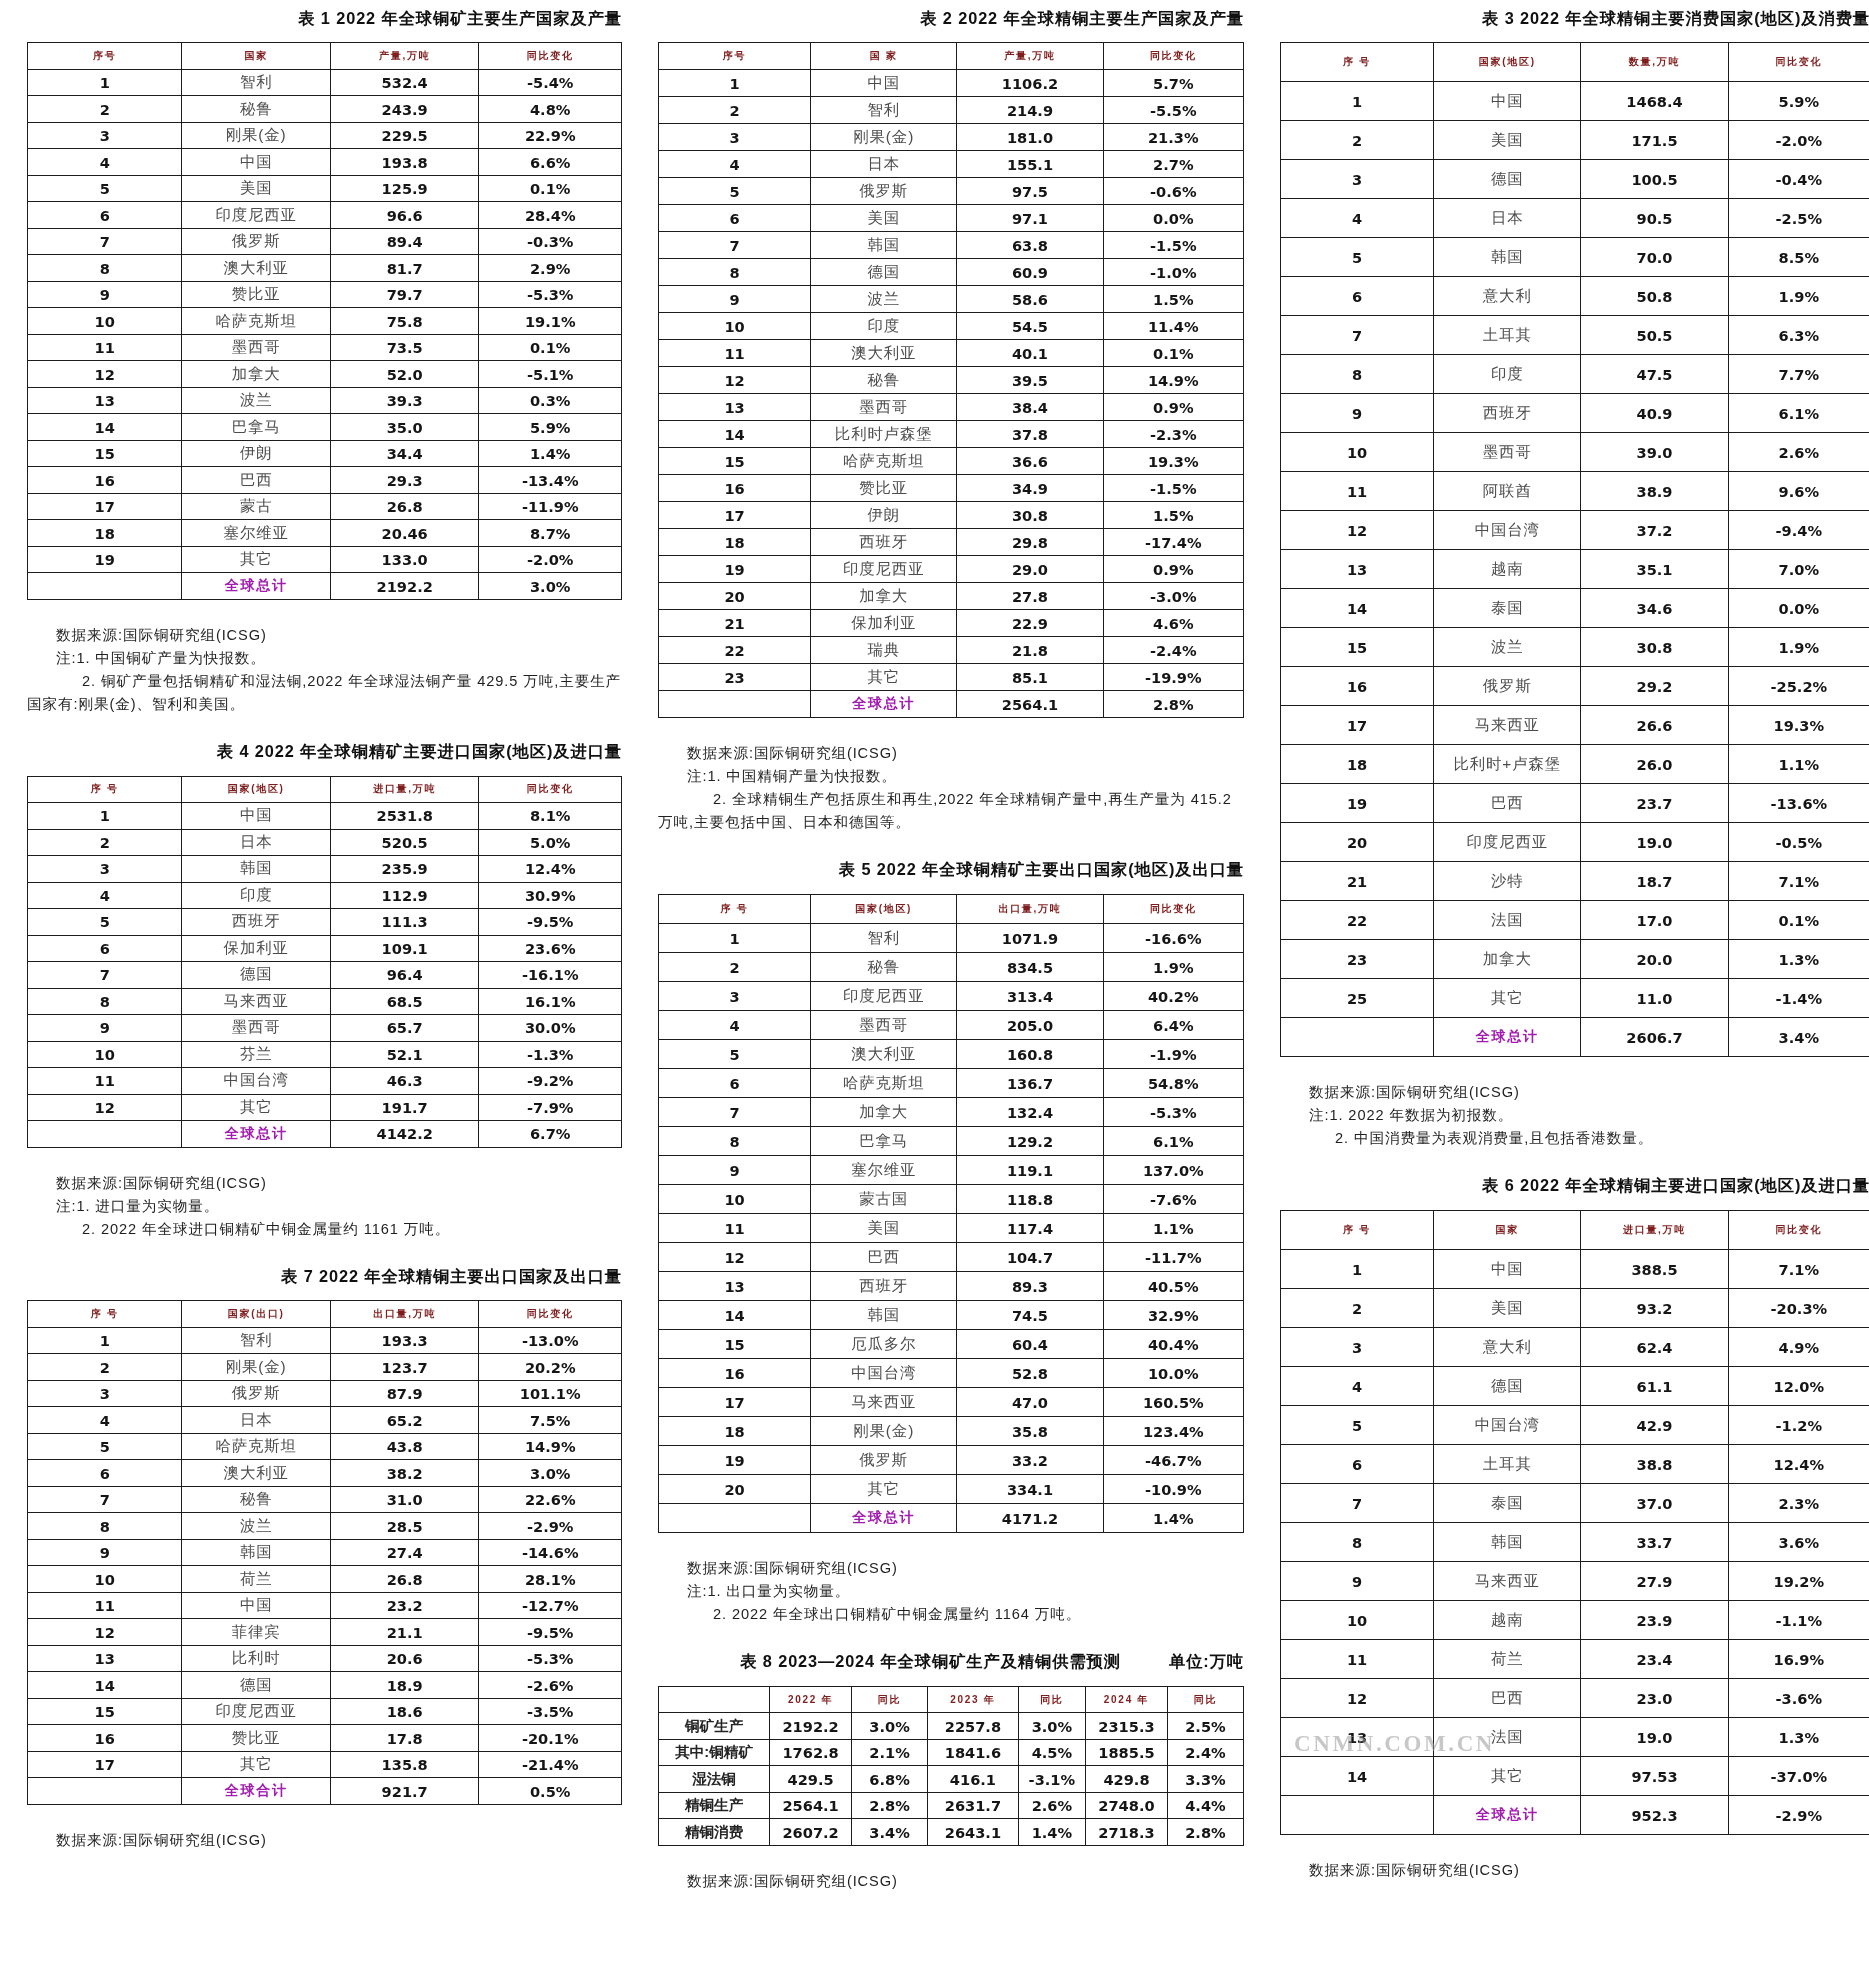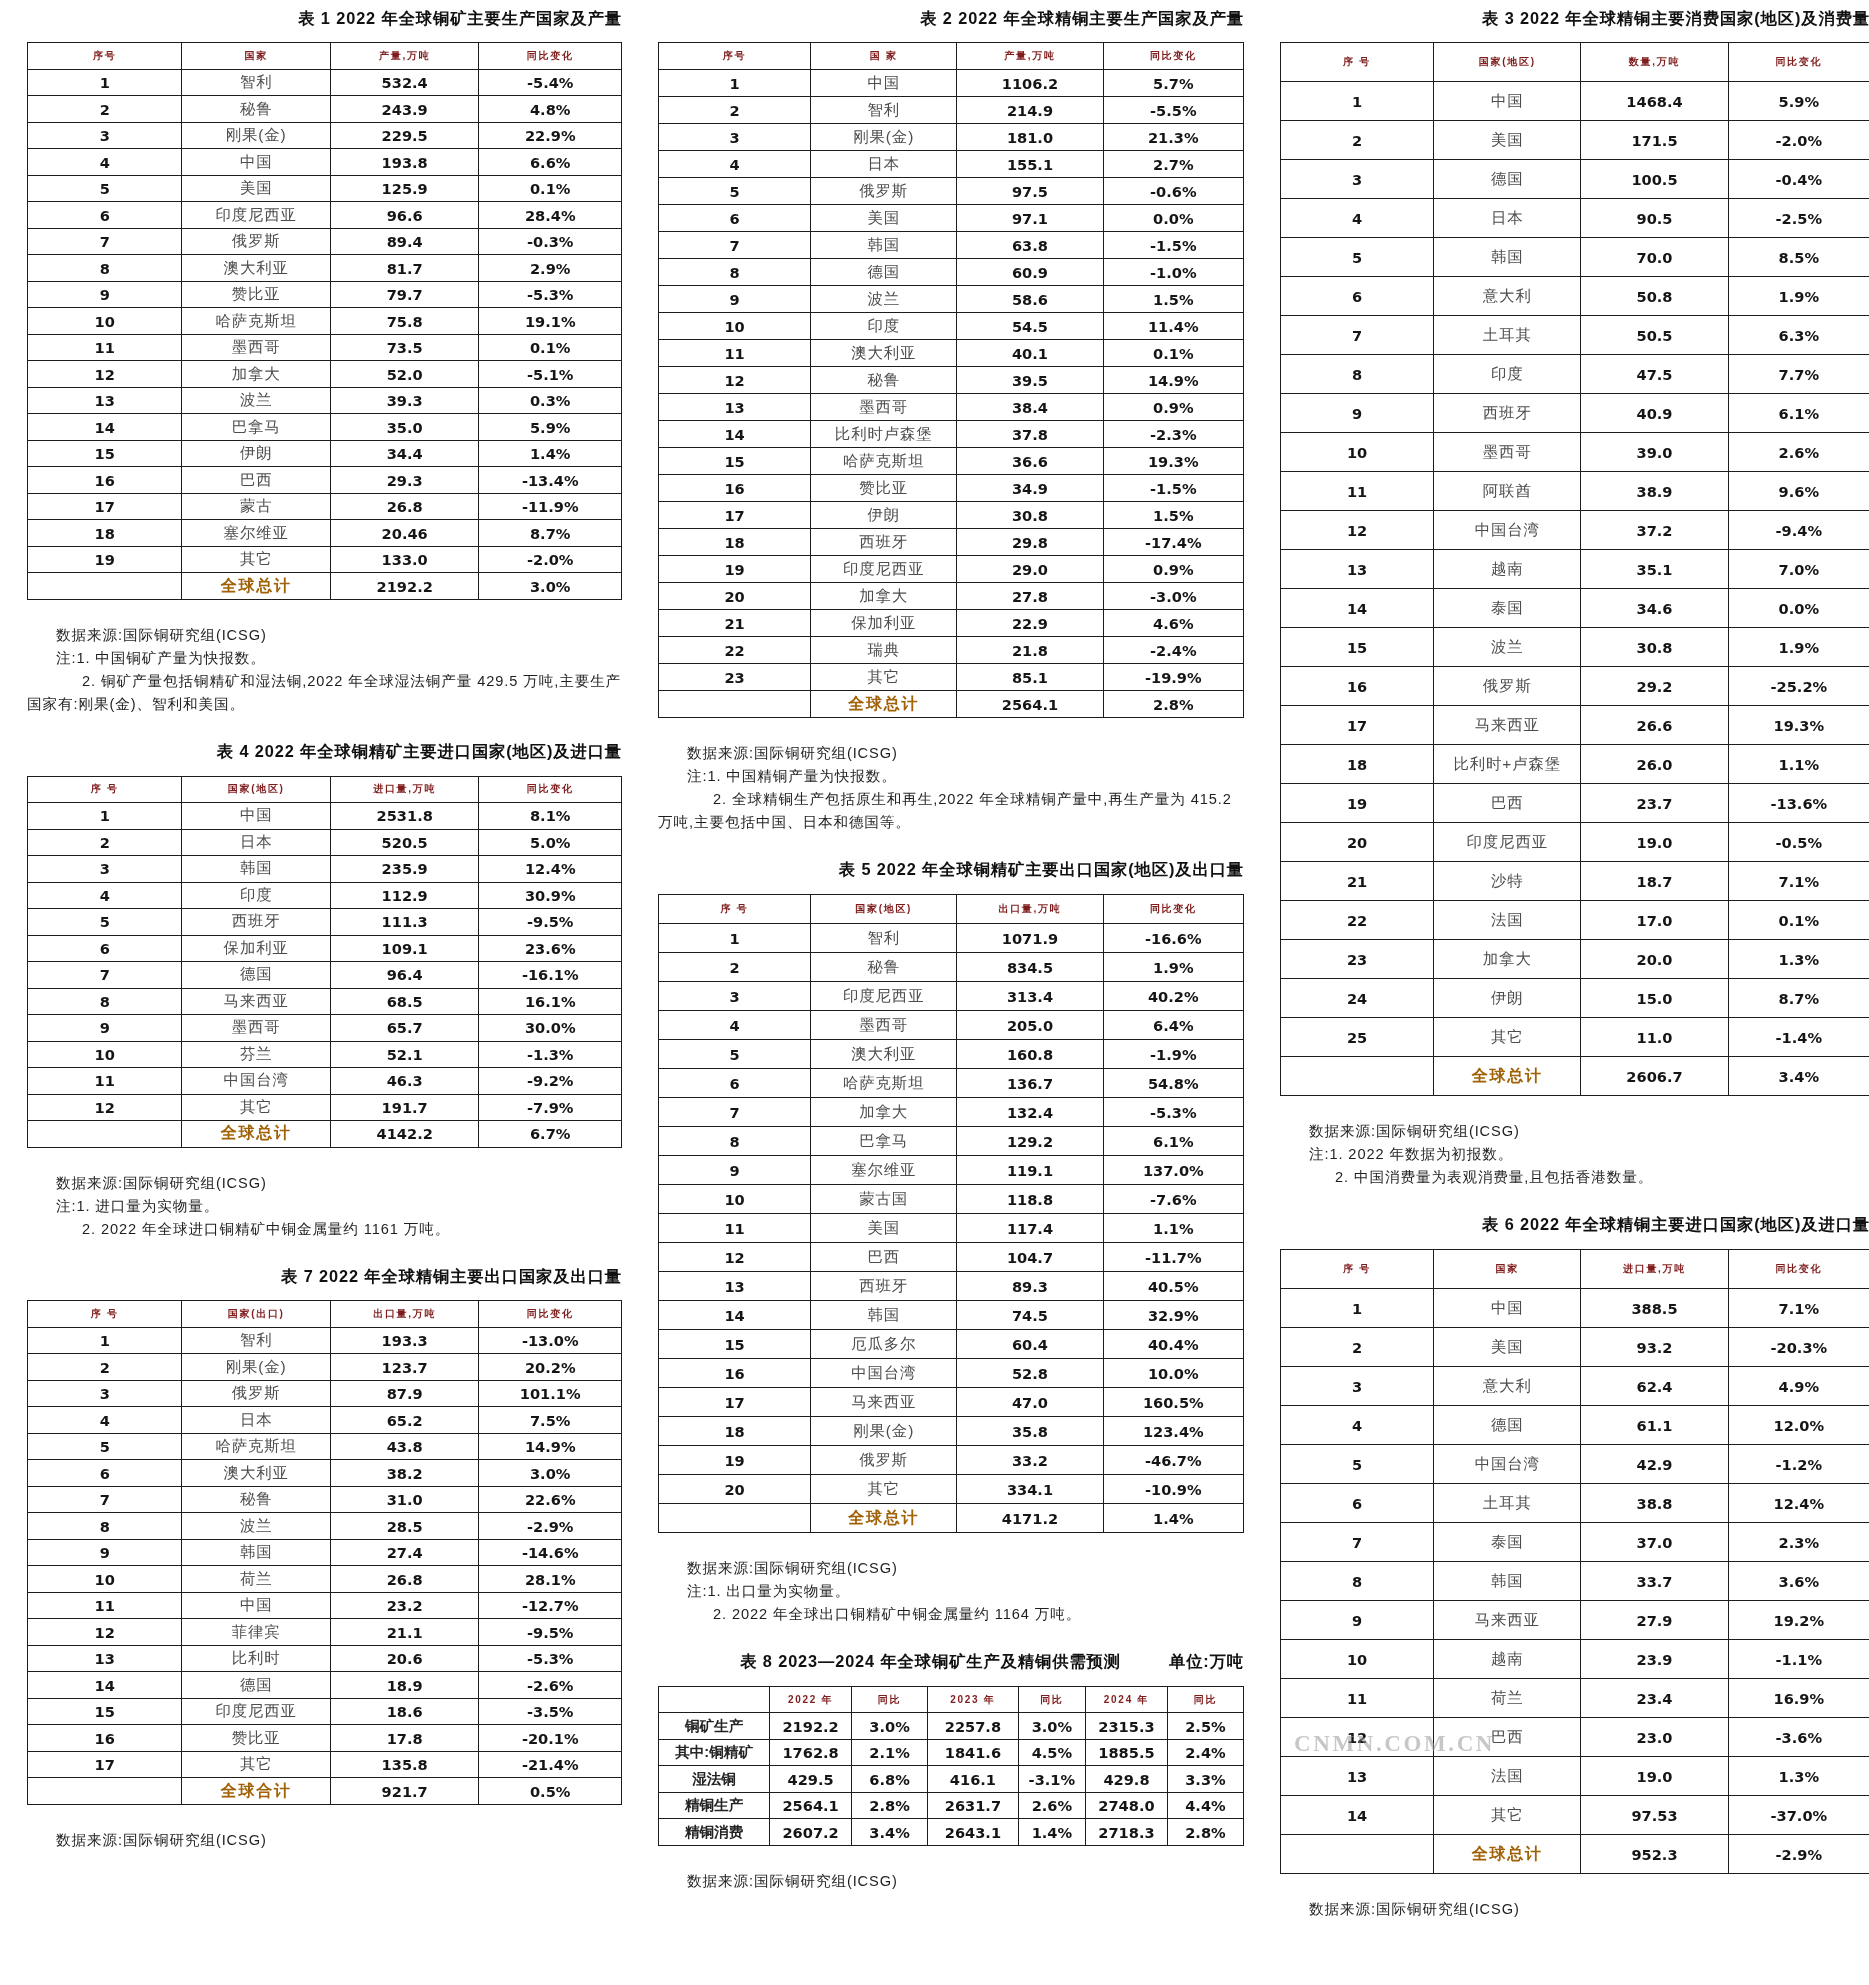--- a/index.html
+++ b/index.html
@@ -34,21 +34,21 @@
     table-layout: fixed;
   }
   .datatable th, .datatable td {
     border: 1.7px solid #1c1c1c;
     text-align: center; vertical-align: middle;
     padding: 0 3.4px; overflow: hidden;
   }
   .datatable th { font-size: 10px; font-weight: bold; color: #7f1d1d; letter-spacing: 1.7px; }
   td.num { font-size: 14.6px; font-weight: bold; color: #151515; font-family: "DejaVu Sans", sans-serif; }
   td.country { font-size: 15.4px; font-weight: normal; color: #4d4d4d; letter-spacing: 0.9px; }
-  td.tlabel { font-size: 16px; font-weight: bold; color: #a16207; letter-spacing: 1.7px; }
+  td.tlabel { font-size: 14px; font-weight: bold; color: #a21caf; letter-spacing: 1.7px; }
   td.rowlabel { font-size: 14.6px; font-weight: bold; color: #242424; letter-spacing: 0; }
   
   .rh-a th, .rh-a td { height: 26.5px; }   
   .rh-b th, .rh-b td { height: 27px; }   
   .rh-c th, .rh-c td { height: 29px; }   
   .rh-d th, .rh-d td { height: 39px; }   
   .rh-e th, .rh-e td { height: 26.5px; }   
   .notes { margin: 24px 0 0 0; font-size: 14.6px; color: #1f1f1f; }
   .notes p { margin: 0; line-height: 23px; letter-spacing: 0.9px; }
   .notes p.src { margin-left: 29px; }
@@ -1005,26 +1005,20 @@
               <td class="num">17.0</td>
               <td class="num">0.1%</td>
             </tr>
             <tr>
               <td class="num">23</td>
               <td class="country">加拿大</td>
               <td class="num">20.0</td>
               <td class="num">1.3%</td>
             </tr>
             <tr>
-              <td class="num">24</td>
-              <td class="country">伊朗</td>
-              <td class="num">15.0</td>
-              <td class="num">8.7%</td>
-            </tr>
-            <tr>
               <td class="num">25</td>
               <td class="country">其它</td>
               <td class="num">11.0</td>
               <td class="num">-1.4%</td>
             </tr>
             <tr>
               <td class="num"></td>
               <td class="tlabel">全球总计</td>
               <td class="num">2606.7</td>
               <td class="num">3.4%</td>

